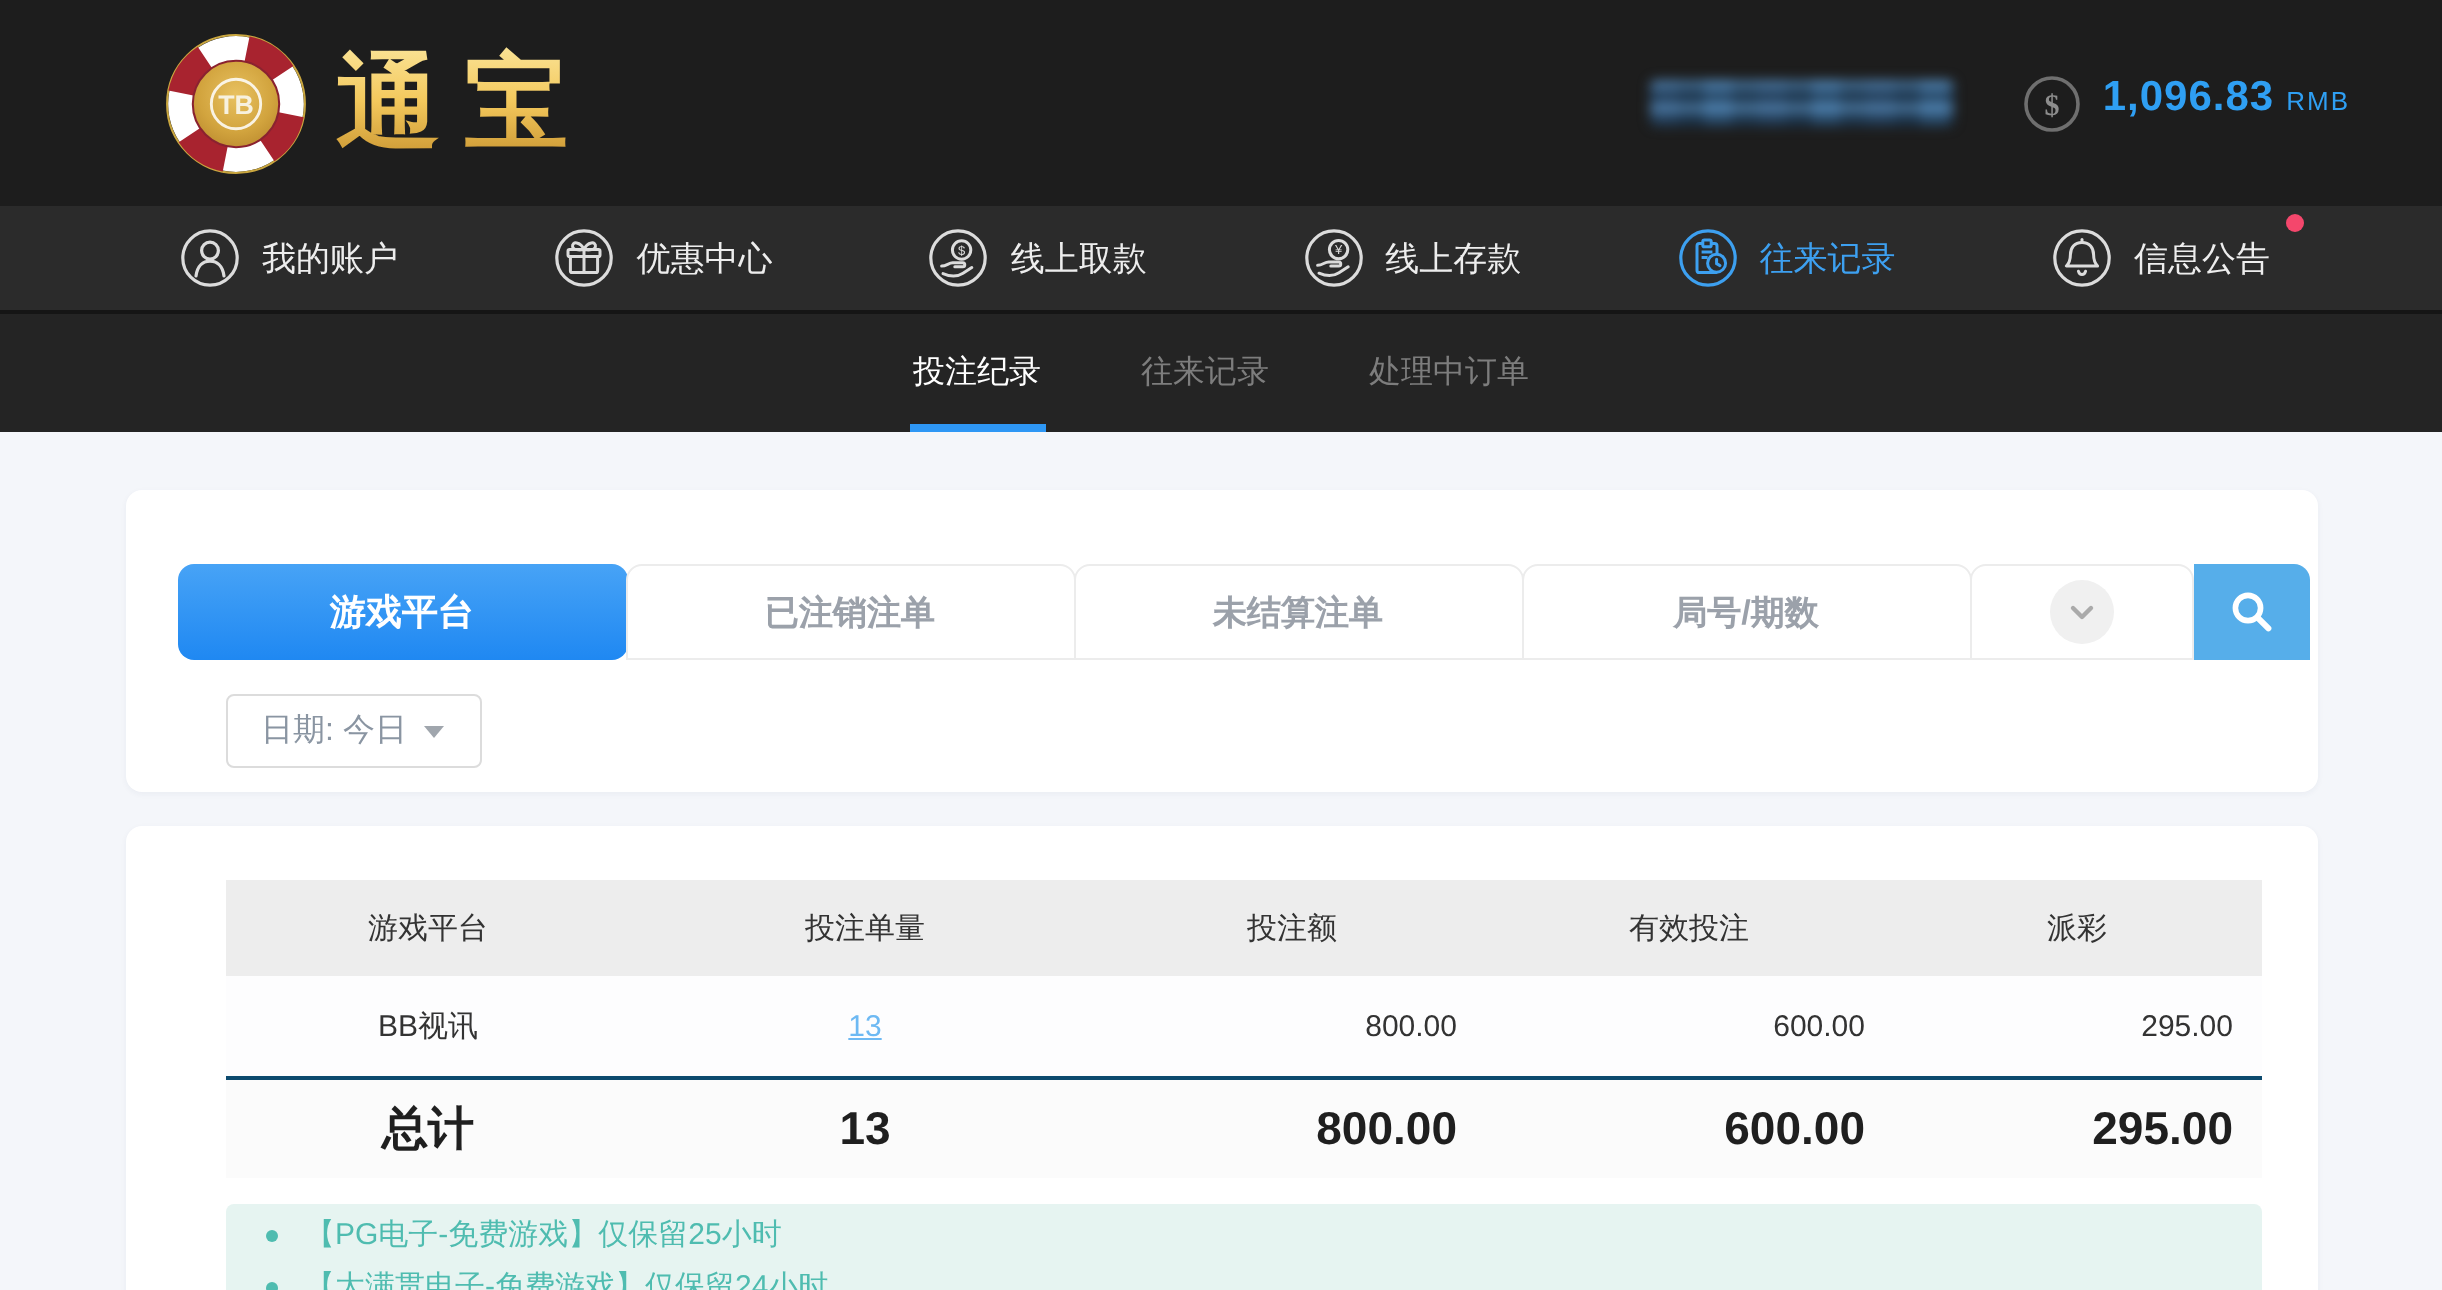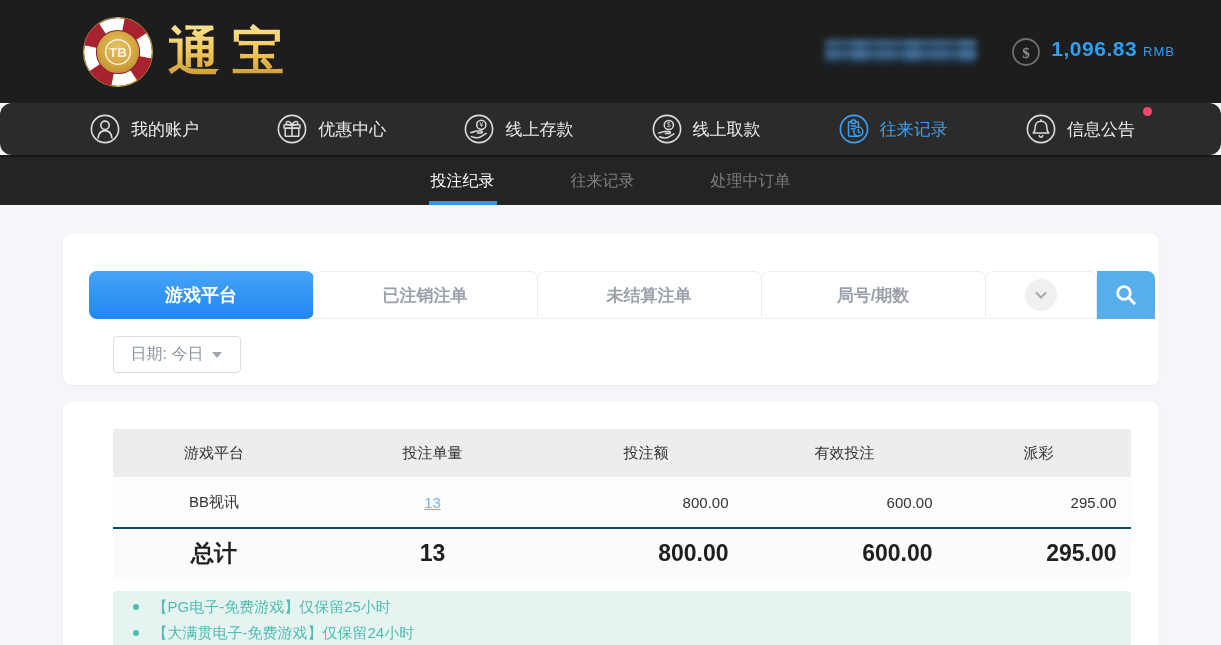--- a/index.html
+++ b/index.html
@@ -23,31 +23,31 @@
       repeating-linear-gradient(0deg,rgba(20,40,60,.55) 0 6px,rgba(90,140,185,.5) 6px 12px),
       repeating-linear-gradient(90deg,#35587c 0 14px,#27445f 14px 27px,#3f6f9a 27px 41px,#2b4a66 41px 54px);
     filter:blur(3px); }
   .balance { display:flex; align-items:baseline; }
   .coin-icon { width:30px; height:30px; align-self:center; margin-right:10px; }
   .balance-value { font-size:21px; font-weight:bold; color:#2f9ff3; letter-spacing:.5px; }
   .balance-cur { font-size:13px; color:#2f9ff3; margin-left:6px; letter-spacing:1px; }
 
   
   .mainnav { height:52px; background:#2b2b2b; display:flex; align-items:center;
-             justify-content:space-between; padding:0 86px 0 90px;border-radius:12px; }
+             justify-content:space-between; padding:0 86px 0 90px; }
   .nav-item { display:flex; align-items:center; gap:11px; color:#ededed; font-size:17px;
               cursor:pointer; position:relative; }
   .nav-item svg { display:block; }
   .nav-item.active { color:#3da0f0; }
   .nav-dot { position:absolute; top:-7px; right:-17px; width:9px; height:9px;
              border-radius:50%; background:#f4476c; }
 
   
-  .subnav { height:50px; background:#242424; border-top:2px solid #151515;
-            display:flex; align-items:center; justify-content:center; gap:72px; }
+  .subnav { height:61px; background:#242424; border-top:2px solid #151515;
+            display:flex; align-items:center; justify-content:center; gap:46px; }
   .subtab { color:#7d7d7d; font-size:16px; height:100%; display:flex; align-items:center;
             position:relative; cursor:pointer; padding:0 2px; }
   .subtab.active { color:#ffffff; }
   .subtab.active::after { content:""; position:absolute; left:0; right:0; bottom:0;
             height:4px; background:#2e97f5; }
 
   
   .content { padding-top:13px; }
   .card { width:1096px; margin:16px auto; background:#fff; border-radius:8px;
           box-shadow:0 1px 3px rgba(40,60,90,.05); }
@@ -143,36 +143,36 @@
       <rect x="8.2" y="14.3" width="13.6" height="8" rx="0.8"></rect>
       <rect x="7" y="10.8" width="16" height="3.5" rx="0.8"></rect>
       <path d="M15 22.3V10.8"></path>
       <path d="M15 10.8c-1.6-4-6.2-4.4-5.7-1.4.3 1.9 3.2 1.7 5.7 1.4zm0 0c1.6-4 6.2-4.4 5.7-1.4-.3 1.9-3.2 1.7-5.7 1.4z"></path>
     </svg>
     <span>优惠中心</span>
   </div>
   <div class="nav-item">
     <svg width="30" height="30" viewBox="0 0 30 30" fill="none" stroke="#dcdcdc" stroke-width="1.5">
       <circle cx="15" cy="15" r="13.6" stroke-width="1.6"></circle>
+      <circle cx="16.8" cy="11" r="4.6"></circle>
+      <text x="16.8" y="13.4" text-anchor="middle" font-size="6.5" fill="#dcdcdc" stroke="none" font-family="Liberation Sans,sans-serif">$</text>
+      <path d="M6.8 19c2.6 0 3.4-1.6 5.6-1.6h5c1.3 0 1.3 2 0 2h-4" stroke-linecap="round"></path>
+      <path d="M7.5 22.8c4.2 1.8 7.2 1.6 10-0.2l4.4-2.8" stroke-linecap="round"></path>
+    </svg>
+    <span>线上取款</span>
+  </div>
+  <div class="nav-item">
+    <svg width="30" height="30" viewBox="0 0 30 30" fill="none" stroke="#dcdcdc" stroke-width="1.5">
+      <circle cx="15" cy="15" r="13.6" stroke-width="1.6"></circle>
       <circle cx="17.3" cy="10.8" r="4.6"></circle>
       <text x="17.3" y="13.2" text-anchor="middle" font-size="6.5" fill="#dcdcdc" stroke="none" font-family="Liberation Sans,sans-serif">¥</text>
       <path d="M6.8 18.6c2.6 0 3.4-1.6 5.6-1.6h5c1.3 0 1.3 2 0 2h-4" stroke-linecap="round"></path>
       <path d="M7.5 22.6c4.2 1.8 7.2 1.6 10-0.2l4.6-3" stroke-linecap="round"></path>
     </svg>
     <span>线上存款</span>
-  </div>
-  <div class="nav-item">
-    <svg width="30" height="30" viewBox="0 0 30 30" fill="none" stroke="#dcdcdc" stroke-width="1.5">
-      <circle cx="15" cy="15" r="13.6" stroke-width="1.6"></circle>
-      <circle cx="16.8" cy="11" r="4.6"></circle>
-      <text x="16.8" y="13.4" text-anchor="middle" font-size="6.5" fill="#dcdcdc" stroke="none" font-family="Liberation Sans,sans-serif">$</text>
-      <path d="M6.8 19c2.6 0 3.4-1.6 5.6-1.6h5c1.3 0 1.3 2 0 2h-4" stroke-linecap="round"></path>
-      <path d="M7.5 22.8c4.2 1.8 7.2 1.6 10-0.2l4.4-2.8" stroke-linecap="round"></path>
-    </svg>
-    <span>线上取款</span>
   </div>
   <div class="nav-item active">
     <svg width="30" height="30" viewBox="0 0 30 30" fill="none" stroke="#3da0f0" stroke-width="1.5">
       <circle cx="15" cy="15" r="13.6" stroke-width="1.6"></circle>
       <rect x="9.5" y="7.8" width="10" height="14.5" rx="1.2"></rect>
       <rect x="12.4" y="6" width="4.2" height="3.4" rx="0.8" fill="#2b2b2b"></rect>
       <path d="M11.8 12h5.4M11.8 14.8h3"></path>
       <circle cx="19.3" cy="17.6" r="4.5" fill="#2b2b2b"></circle>
       <path d="M19.3 15.6v2.2l1.7 1" stroke-linecap="round"></path>
     </svg>

